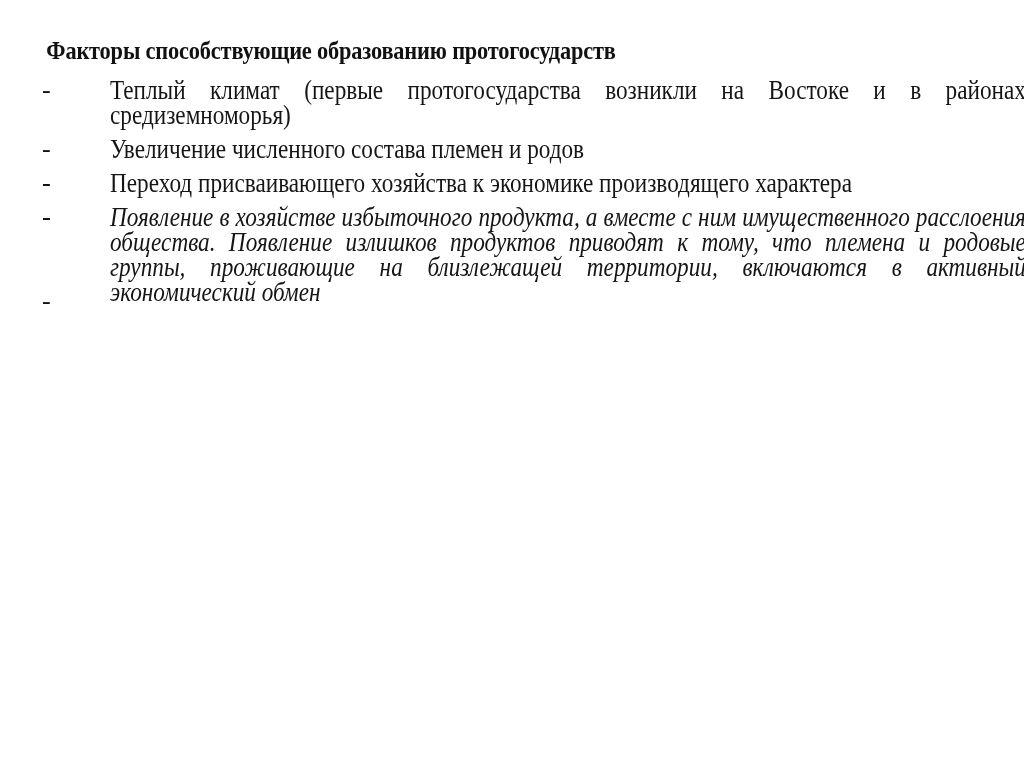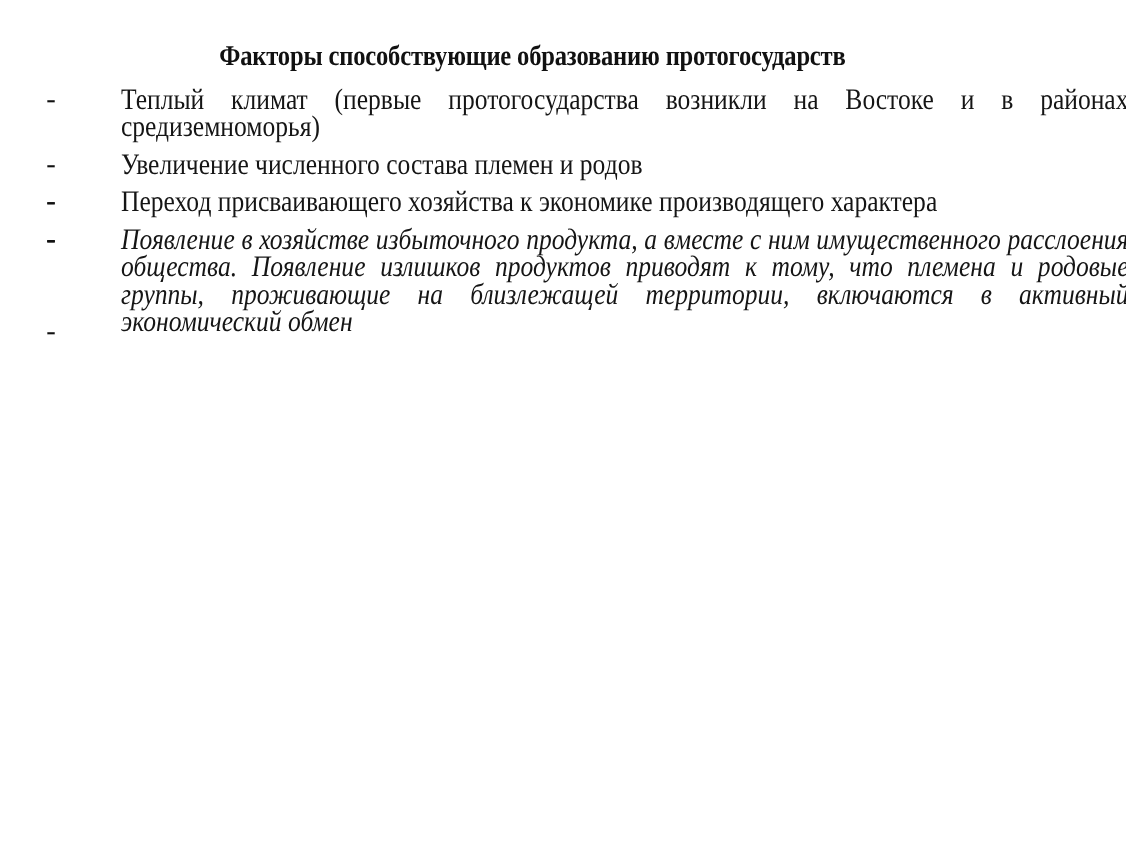--- a/index.html
+++ b/index.html
@@ -1,19 +1,19 @@
 <!DOCTYPE html>
 <html><head>
 <meta charset="utf-8">
 <style>
   html, body { margin: 0; padding: 0; background: #ffffff; }
   body { width: 1024px; height: 767px; overflow: hidden; position: relative; }
   .page { position: absolute; left: 0; top: 0; width: 1024px; height: 767px; background: #fff; }
   .title {
-    position: absolute; left: 0; top: 36px; width: 969px; text-align: center;
+    position: absolute; left: 0; top: 36px; width: 969px; 
     font-family: "Liberation Serif", serif; font-weight: bold; font-size: 26px;
     color: #111; letter-spacing: -0.2px;
   }
   .title span { display: inline-block; transform: scaleX(0.86); transform-origin: center; white-space: nowrap; }
   .list { position: absolute; left: 0; top: 78px; width: 1024px; margin: 0; padding: 0; list-style: none; }
   .item { position: relative; margin: 0 0 9px 0; }
   .dash {
     position: absolute; left: 42px; top: 0;
     font-family: "Liberation Serif", serif; font-size: 26px; line-height: 24.5px; color: #111;
   }

